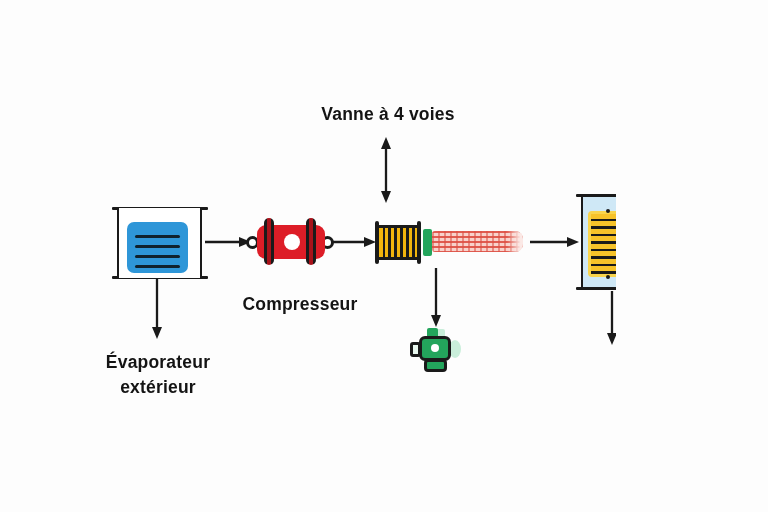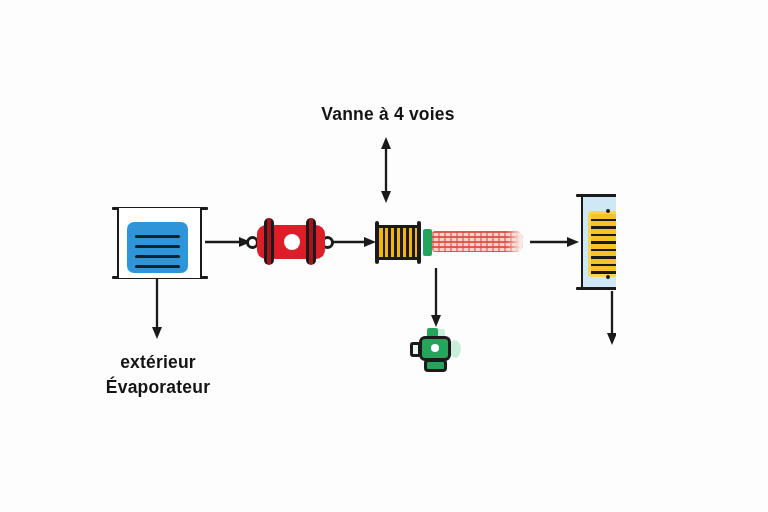--- a/index.html
+++ b/index.html
@@ -102,35 +102,36 @@
     <div class="evap-line" style="top:13px;"></div>
     <div class="evap-line" style="top:23px;"></div>
     <div class="evap-line" style="top:33px;"></div>
     <div class="evap-line" style="top:43px;"></div>
   </div>
   <svg class="arrow" style="left:149px;top:279px;" width="16" height="60" viewBox="0 0 16 60">
     <line x1="8" y1="0" x2="8" y2="49"></line>
     <polygon points="3,48 8,60 13,48"></polygon>
   </svg>
   <div class="lbl" style="left:78px;top:350px;width:160px;">
+    <div>Évaporateur</div>
     <div>extérieur</div>
-    <div>Évaporateur</div>
   </div>
 
   <svg class="arrow" style="left:205px;top:234px;" width="46" height="16" viewBox="0 0 46 16">
     <line x1="0" y1="8" x2="35" y2="8"></line>
     <polygon points="34,3 46,8 34,13"></polygon>
   </svg>
 
   <div class="comp-ring" style="left:246px;top:236px;"></div>
   <div class="comp-ring" style="left:321px;top:236px;"></div>
   <div class="comp-body"></div>
   <div class="comp-band" style="left:264px;"></div>
   <div class="comp-band" style="left:306px;"></div>
   <div class="comp-port"></div>
+  <div class="lbl" style="left:225px;top:292px;width:150px;">Compresseur</div>
 
   <svg class="arrow" style="left:332px;top:234px;" width="44" height="16" viewBox="0 0 44 16">
     <line x1="0" y1="8" x2="33" y2="8"></line>
     <polygon points="32,3 44,8 32,13"></polygon>
   </svg>
 
   <div class="valve-plate" style="left:375px;"></div>
   <div class="valve-coil"></div>
   <div class="valve-plate" style="left:417px;"></div>
   <div class="valve-inlet"></div>

